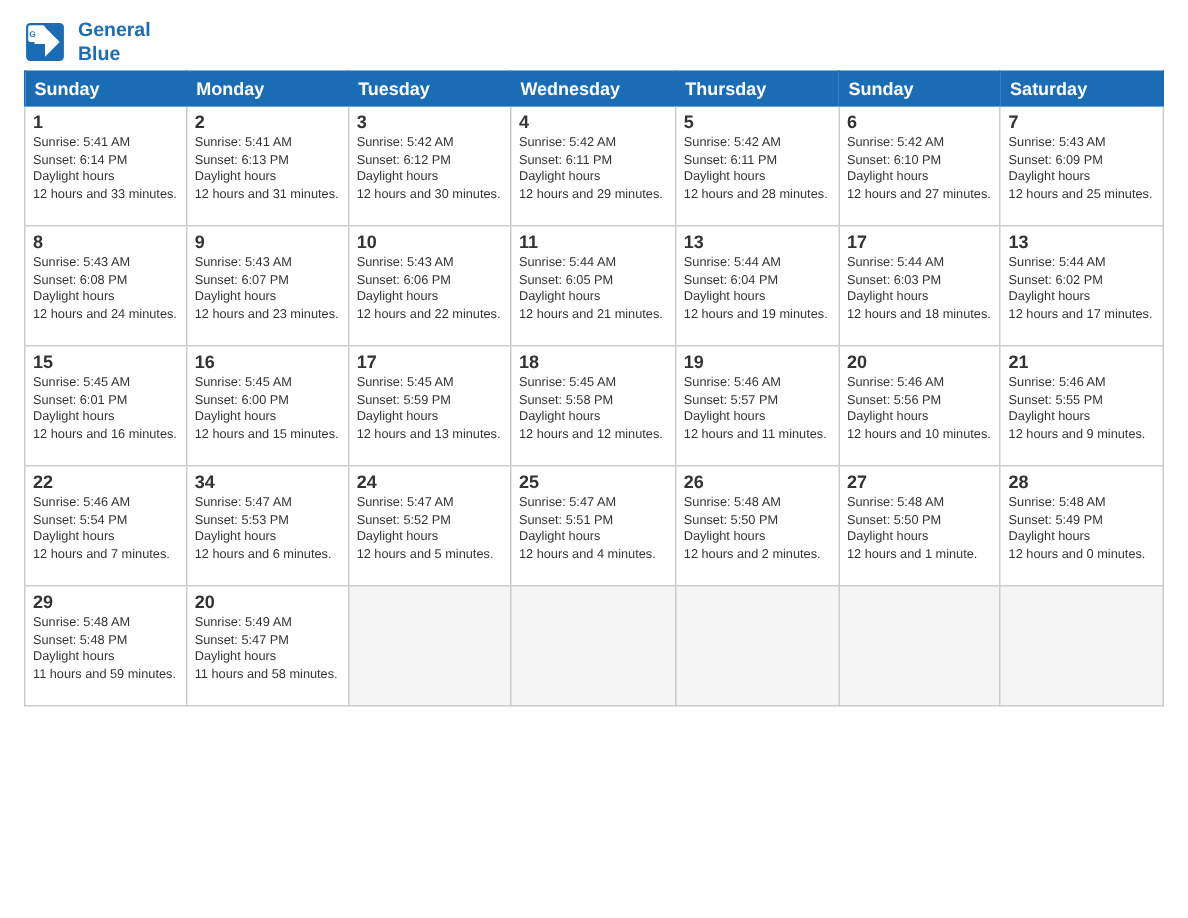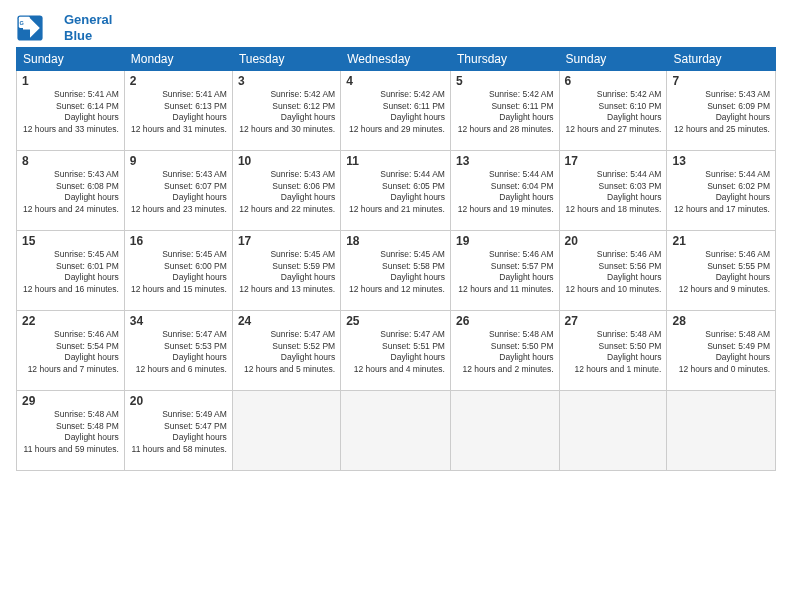--- a/index.html
+++ b/index.html
@@ -17,21 +17,21 @@
     }
     .header {
       display: flex;
       align-items: flex-start;
       justify-content: space-between;
       margin-bottom: 4px;
     }
     .logo {
       display: flex;
       align-items: center;
-      gap: 20px;
+      gap: 8px;
     }
     .logo-text {
       font-size: 13px;
       font-weight: bold;
       color: #333;
       line-height: 1.2;
     }
     .logo-text span {
       color: #1a6db5;
     }
@@ -53,21 +53,21 @@
     }
     .calendar {
       width: 100%;
       border-collapse: collapse;
       margin-top: 2px;
     }
     .calendar th {
       background: #1a6db5;
       color: white;
       font-size: 12px;
-      font-weight: normal;
+      font-weight: bold;
       padding: 4px 6px;
       text-align: left;
       border: 1px solid #1a6db5;
     }
     .calendar td {
       border: 1px solid #ccc;
       vertical-align: top;
       padding: 3px 5px;
       width: 113px;
       height: 80px;
@@ -82,21 +82,20 @@
       font-size: 12px;
       font-weight: bold;
       color: #333;
       display: block;
       margin-bottom: 1px;
     }
     .day-info {
       font-size: 8.5px;
       line-height: 1.35;
       color: #333;
-      text-align: right;
     }
   </style>
 </head>
 <body>
 
 <div class="page">
   <div class="header">
     <div class="logo">
       <svg class="logo-icon" viewBox="0 0 40 40">
         <rect x="2" y="2" width="36" height="36" rx="4" fill="#1a6db5"></rect>

